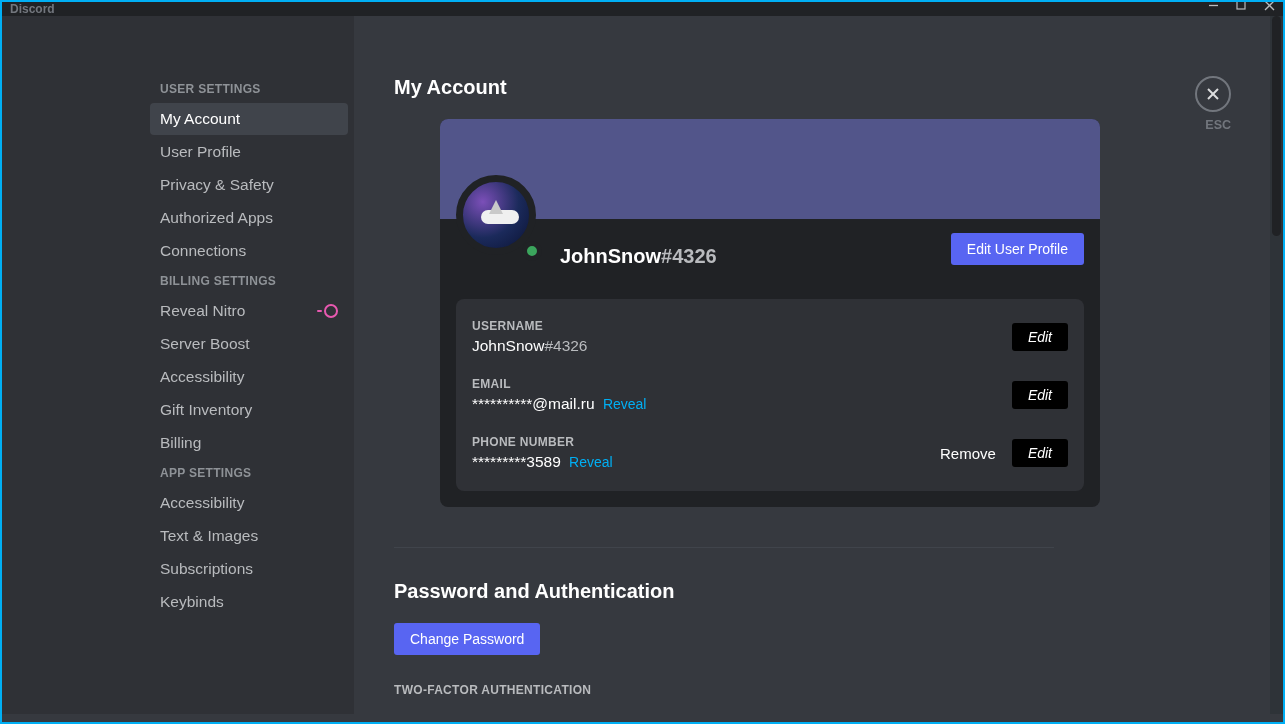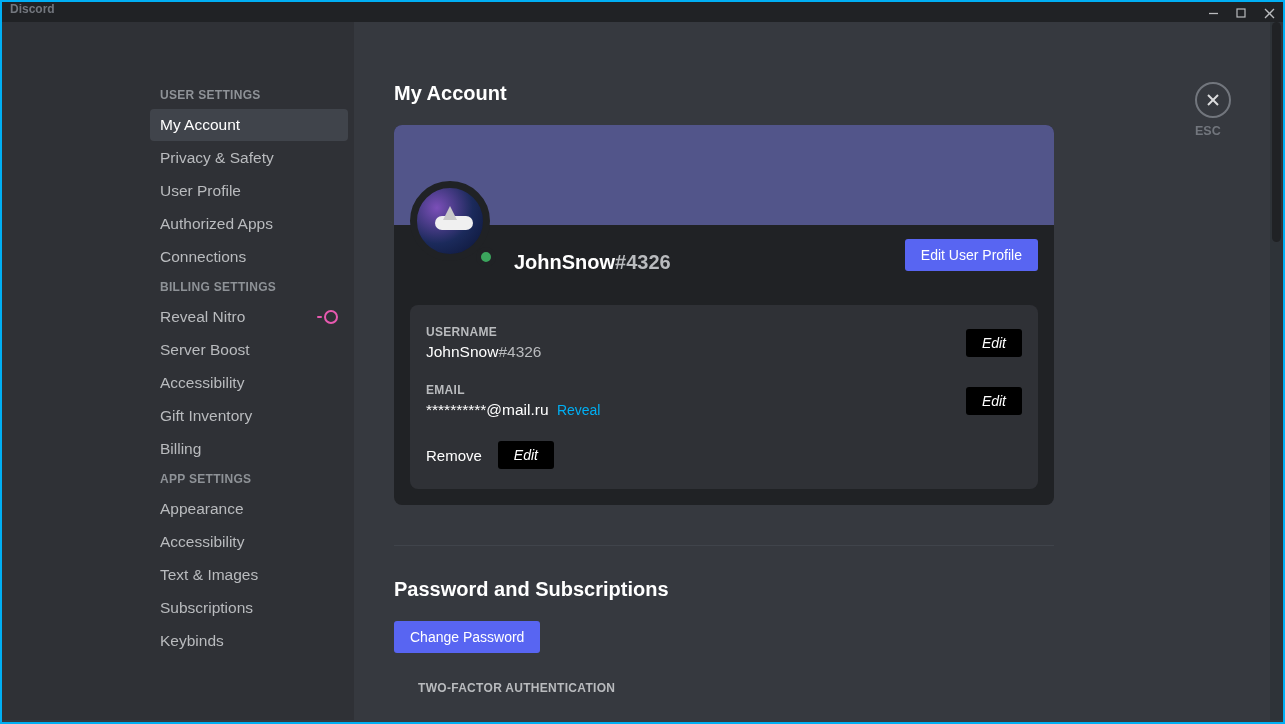--- a/index.html
+++ b/index.html
@@ -6,24 +6,24 @@
   body {
     font-family: -apple-system, BlinkMacSystemFont, "Segoe UI", Helvetica, Arial, sans-serif;
     background: #36393f;
     color: #dcddde;
     width: 1285px;
     height: 724px;
     overflow: hidden;
     border: 2px solid #00aff4;
   }
   .titlebar {
-    height: 20px;
+    height: 14px;
     background: #202225;
     display: flex;
-    align-items: flex-start;
+    align-items: flex-end;
     justify-content: space-between;
     padding: 0 0 0 8px;
     font-size: 12px;
     color: #72767d;
     font-weight: 600;
   }
   .titlebar-btns { display: flex; }
   .tb-btn {
     width: 28px; height: 22px;
     display: flex; align-items: center; justify-content: center;
@@ -80,39 +80,40 @@
   .content-wrap {
     flex: 1;
     background: #36393f;
     overflow-y: auto;
     padding: 60px 40px 40px 40px;
     position: relative;
   }
   .close-wrap {
     position: absolute;
     top: 60px; right: 52px;
-    text-align: left;
+    text-align: right;
   }
   .close-btn {
     width: 36px; height: 36px;
     border: 2px solid #72767d;
     border-radius: 50%;
     display:flex; align-items:center; justify-content:center;
     cursor:pointer;
     color:#dcddde;
   }
   .close-lbl {
     color:#72767d; font-size:12.5px; font-weight:600; margin-top:6px;
   }
   h1.page-title {
     color:#fff; font-size:20px; font-weight:600; margin-bottom:20px;
   }
   .card {
     background:#202225; border-radius:8px; overflow:hidden;
     max-width: 660px;
+    margin-left: 46px;
   }
   .banner { height: 100px; background:#52558a; }
   .profile-row {
     display:flex; align-items:center; justify-content:space-between;
     padding: 0 16px 12px 120px; position:relative; min-height:72px;
   }
   .avatar-wrap {
     position:absolute; left:16px; top:-44px;
     width:92px; height:92px;
   }
@@ -162,21 +163,20 @@
   .field-val { font-size:15.5px; color:#fff; }
   .field-val .dim { color:#b9bbbe; }
   .reveal { color:#00aff4; font-size:14px; margin-left:4px; cursor:pointer; }
   .field-actions { display:flex; align-items:center; gap:16px; }
   .link-btn { color:#fff; font-size:15px; cursor:pointer; }
   .divider { height:1px; background:#40444b; margin:40px 0 32px 0; max-width:660px; }
   h2.sect { color:#fff; font-size:20px; font-weight:600; margin-bottom:20px; }
   .tfa-head {
     font-size:12px; font-weight:700; color:#b9bbbe; letter-spacing:.3px;
     margin-top:28px;
-    margin-left:24px;
   }
   .rscroll {
     position:absolute; right:0; top:0; bottom:0; width:13px; background:#2e3338;
   }
   .rscroll .thumb {
     position:absolute; left:2px; right:2px; top:0; height:220px;
     background:#202225; border-radius:5px;
   }
 </style>
 </head>
@@ -205,24 +205,24 @@
 </div>
 
 <div class="outer">
   <div class="sidebar-wrap">
     <div class="sidebar">
       <div class="side-head">USER SETTINGS</div>
       <div class="side-item active">
           <span>My Account</span>
         </div>
       <div class="side-item">
+          <span>User Profile</span>
+        </div>
+      <div class="side-item">
           <span>Privacy &amp; Safety</span>
-        </div>
-      <div class="side-item">
-          <span>User Profile</span>
         </div>
       <div class="side-item">
           <span>Authorized Apps</span>
         </div>
       <div class="side-item">
           <span>Connections</span>
         </div>
 
       <div class="side-head mt">BILLING SETTINGS</div>
       <div class="side-item">
@@ -239,23 +239,20 @@
           <span>Accessibility</span>
         </div>
       <div class="side-item">
           <span>Gift Inventory</span>
         </div>
       <div class="side-item">
           <span>Billing</span>
         </div>
 
       <div class="side-head mt">APP SETTINGS</div>
-      <div class="side-item">
-          <span>Appearance</span>
-        </div>
       <div class="side-item">
           <span>Accessibility</span>
         </div>
       <div class="side-item">
           <span>Text &amp; Images</span>
         </div>
       <div class="side-item">
           <span>Subscriptions</span>
         </div>
       <div class="side-item">
@@ -310,31 +307,38 @@
               <span>**********@mail.ru</span>
               <span class="reveal">Reveal</span>
             </div>
           </div>
           <div class="field-actions">
             <button class="btn btn-grey">Edit</button>
           </div>
         </div>
 
         <div class="field">
+          <div class="field-info">
+            <div class="field-label">PHONE NUMBER</div>
+            <div class="field-val">
+              <span>*********3589</span>
+              <span class="reveal">Reveal</span>
+            </div>
+          </div>
           <div class="field-actions">
             <span class="link-btn">Remove</span>
             <button class="btn btn-grey">Edit</button>
           </div>
         </div>
       </div>
     </div>
 
     <div class="divider"></div>
 
-    <h2 class="sect">Password and Subscriptions</h2>
+    <h2 class="sect">Password and Authentication</h2>
     <button class="btn btn-primary">Change Password</button>
 
     <div class="tfa-head">TWO-FACTOR AUTHENTICATION</div>
 
     <div class="rscroll">
       <div class="thumb"></div>
     </div>
   </div>
 </div>
 

